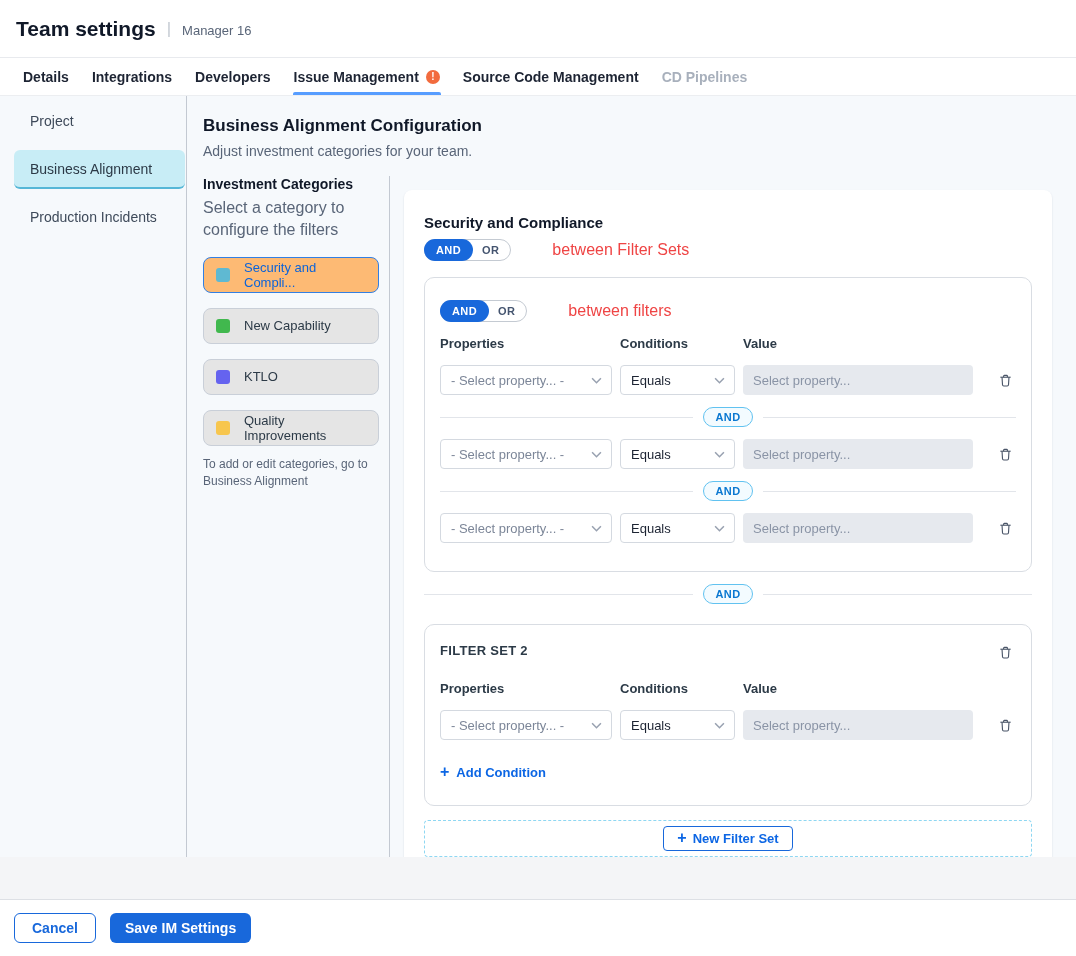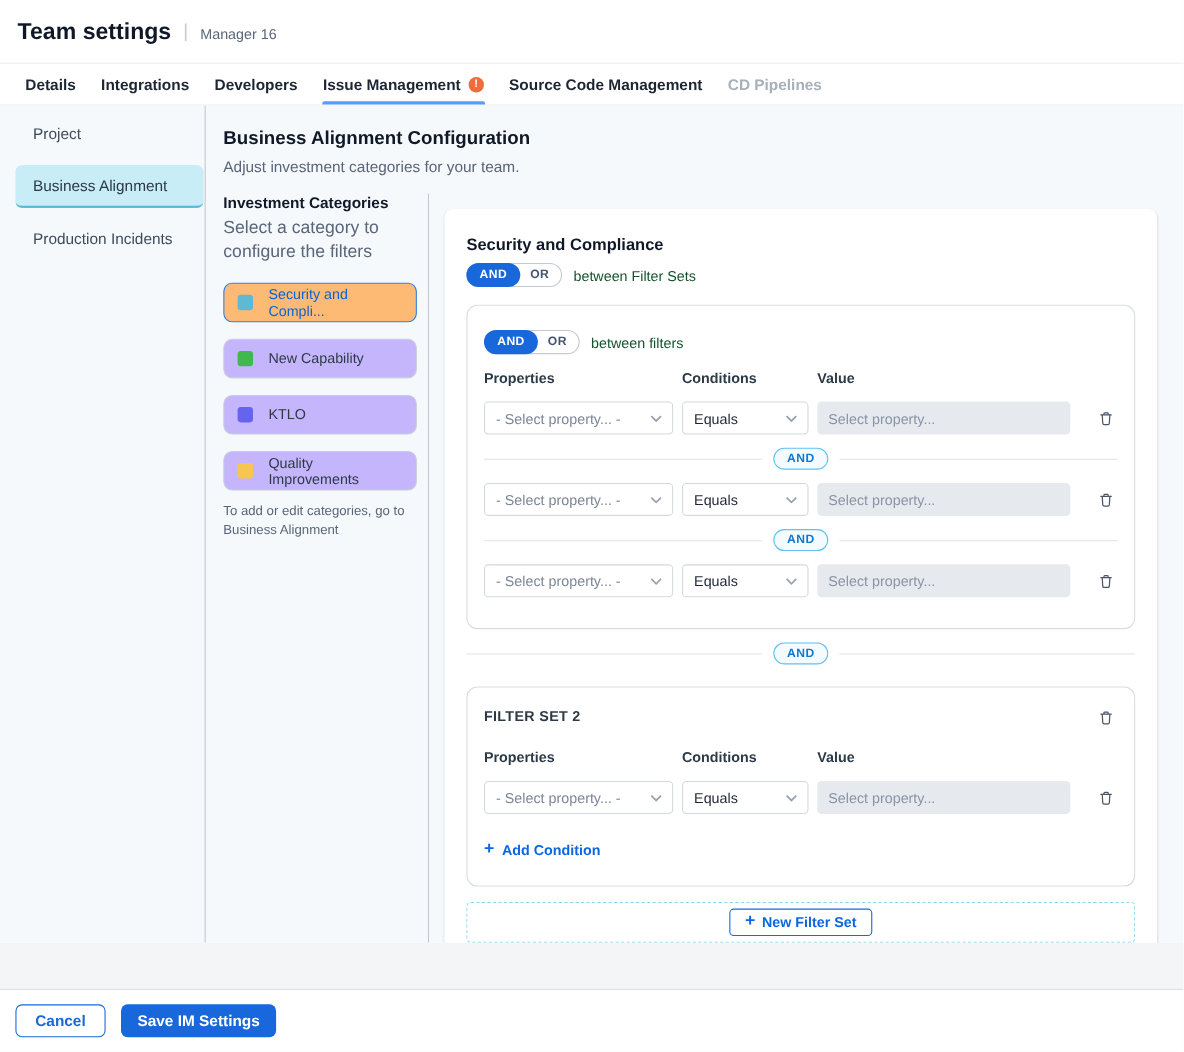--- a/index.html
+++ b/index.html
@@ -28,33 +28,33 @@
   .side-item.selected { background:#c8edf6; border-bottom-color:#56b7d7; color:#2c3a47; }
 
   .main { flex:1; display:flex; flex-direction:column; padding:20px 0 0 16px; min-width:0; }
   .main-title { font-size:17px; font-weight:700; color:#101828; }
   .main-sub { font-size:14px; color:#596578; margin-top:7px; }
   .cols { flex:1; display:flex; margin-top:17px; min-height:0; }
 
   .catcol { width:187px; flex:none; border-right:1px solid #c3c9d2; padding-right:10px; }
   .cat-heading { font-size:14px; font-weight:700; color:#101828; }
   .cat-help { font-size:16px; color:#596578; line-height:1.4; margin-top:5px; }
-  .cat-btn { width:100%; height:36px; background:#c4b5fd; border:1px solid #c9cfd8; border-radius:8px; display:flex; align-items:center; gap:14px; padding:0 12px; margin-top:15px; font-size:13px; color:#2c3a47; cursor:pointer; text-align:left; }
+  .cat-btn { width:100%; height:36px; background:#e5e5e5; border:1px solid #c9cfd8; border-radius:8px; display:flex; align-items:center; gap:14px; padding:0 12px; margin-top:15px; font-size:13px; color:#2c3a47; cursor:pointer; text-align:left; }
   .cat-btn.selected { border:1.5px solid #327fe3; background:#fdba74; color:#0b63d9; }
   .cat-swatch { width:14px; height:14px; border-radius:3px; flex:none; }
   .cat-footnote { font-size:12px; color:#596578; line-height:1.45; margin-top:10px; }
 
   .panelcol { flex:1; padding:0 24px 0 14px; min-width:0; }
   .panel { background:#fff; border-radius:8px; box-shadow:0 1px 2px rgba(23,43,77,0.14); padding:24px 20px 20px; margin-top:14px; }
   .panel-heading { font-size:15px; font-weight:700; color:#101828; }
   .toggle-row { display:flex; align-items:center; gap:10px; margin-top:8px; }
   .toggle { display:inline-flex; align-items:center; border:1px solid #c4cad2; border-radius:12px; height:22px; background:#fff; cursor:pointer; }
   .toggle .on { background:#1868db; color:#fff; height:22px; margin:-1px -2px -1px -1px; border-radius:12px; padding:0 12px; display:flex; align-items:center; font-size:11px; font-weight:700; letter-spacing:0.4px; }
   .toggle .off { padding:0 11px; font-size:11px; font-weight:700; color:#44546f; letter-spacing:0.4px; }
-  .toggle-label { font-size:13px; color:#14532d; }
+  .toggle-label { font-size:16px; color:#ef4444;margin-left:31px; }
 
   .fset { border:1px solid #d9dde3; border-radius:10px; padding:22px 15px 28px; margin-top:16px; background:#fff; }
   .fset.second { padding:16px 15px 24px; margin-top:0; }
 
   .grid { display:grid; grid-template-columns:172px 115px 230px 1fr; column-gap:8px; align-items:center; }
   .heads { margin-top:14px; }
   .col-head { font-size:13px; font-weight:700; color:#2c3a47; }
   .row { margin-top:14px; }
 
   .select { height:30px; border:1px solid #d4d9e0; border-radius:4px; background:#fff; display:flex; align-items:center; justify-content:space-between; padding:0 9px 0 10px; font-size:13px; cursor:pointer; }

